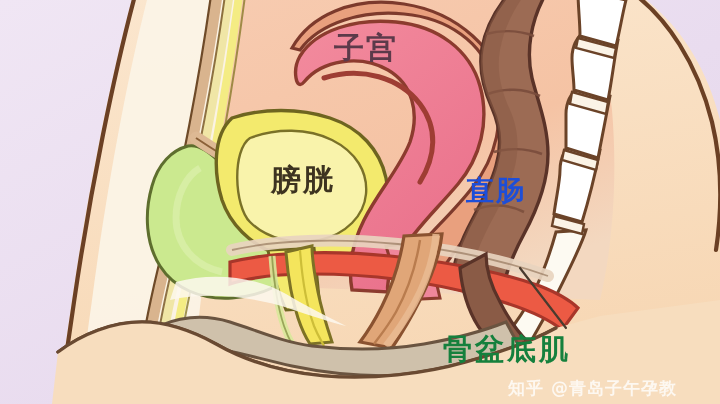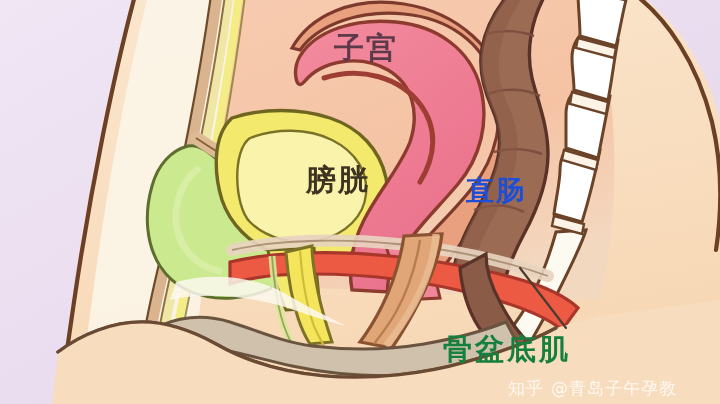--- a/index.html
+++ b/index.html
@@ -37,41 +37,40 @@
     left: 334px;
     top: 28px;
     font-size: 30px;
     color: #5c3a4a;
   }
   #label-bladder {
     left: 271px;
     top: 160px;
     font-size: 30px;
     color: #3d3320;
-    margin-left: 35px;
   }
   #label-rectum {
     left: 466px;
     top: 172px;
     font-size: 28px;
     color: #1d4ed8;
   }
   #label-pfm {
     left: 443px;
     top: 330px;
     font-size: 29px;
     color: #15803d;
     letter-spacing: 3px;
   }
   #watermark {
     position: absolute;
     left: 508px;
     top: 377px;
     font-size: 17px;
-    font-weight: 400;
+    font-weight: 700;
     color: rgba(255,255,255,0.78);
     letter-spacing: 1px;
     white-space: nowrap;
     user-select: none;
   }
   #watermark .wm-zhihu { margin-right: 7px; }
 </style>
 </head>
 <body>
 

